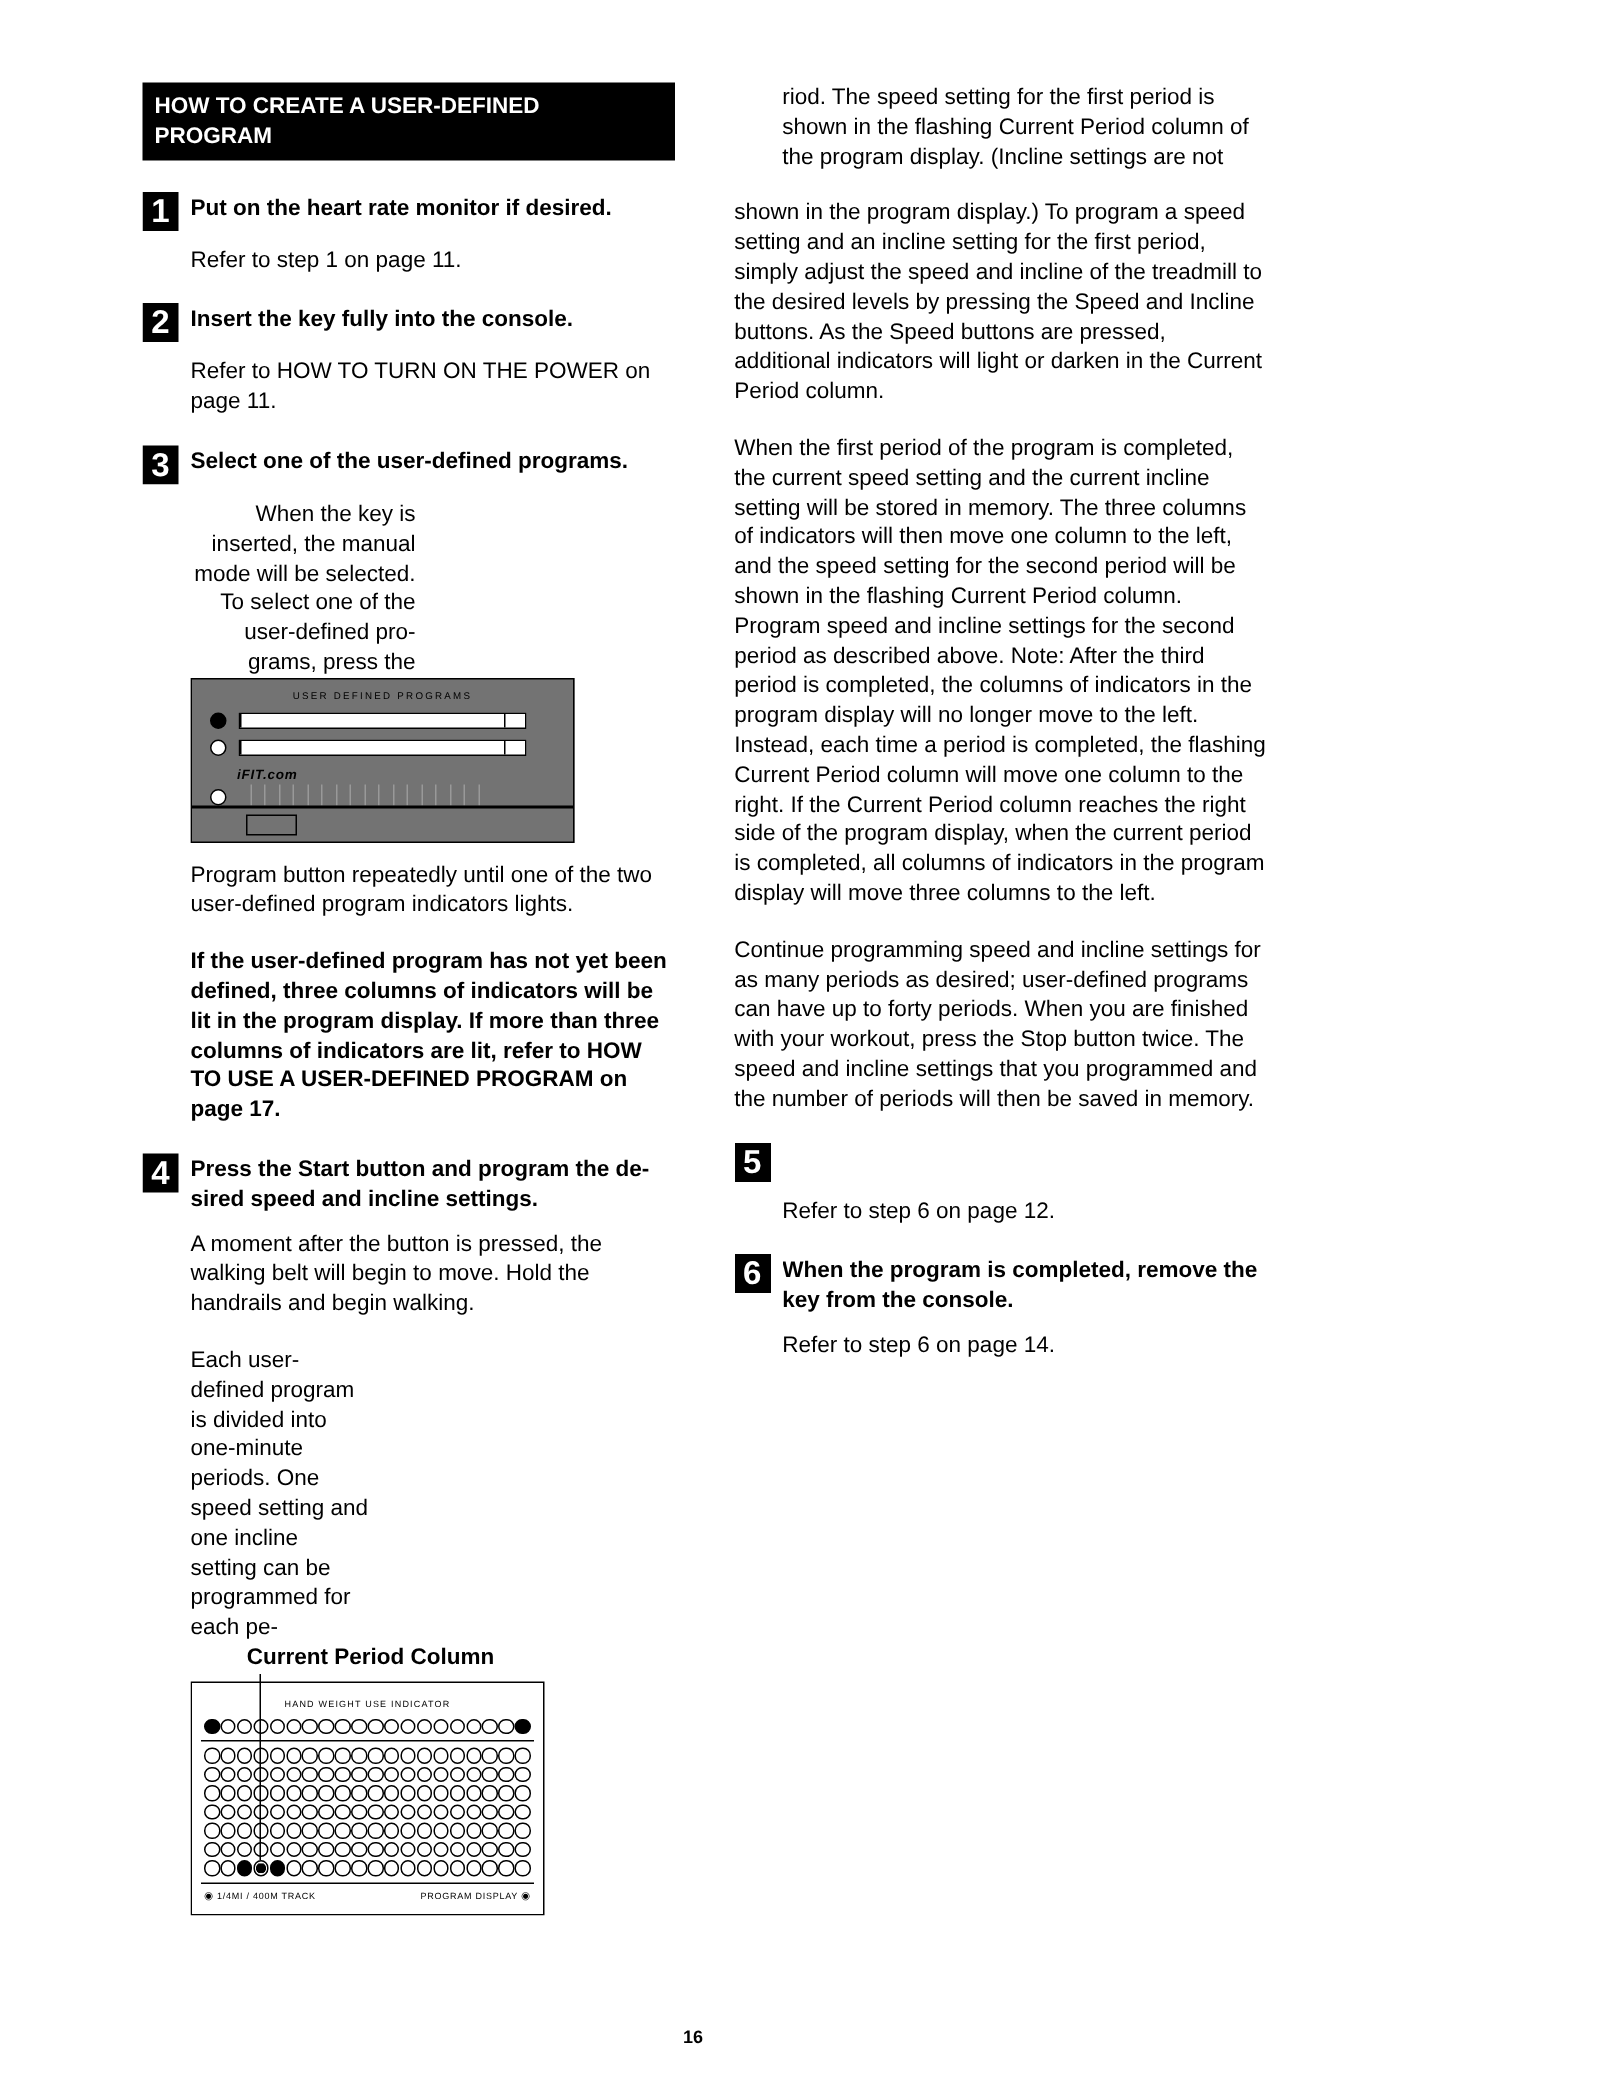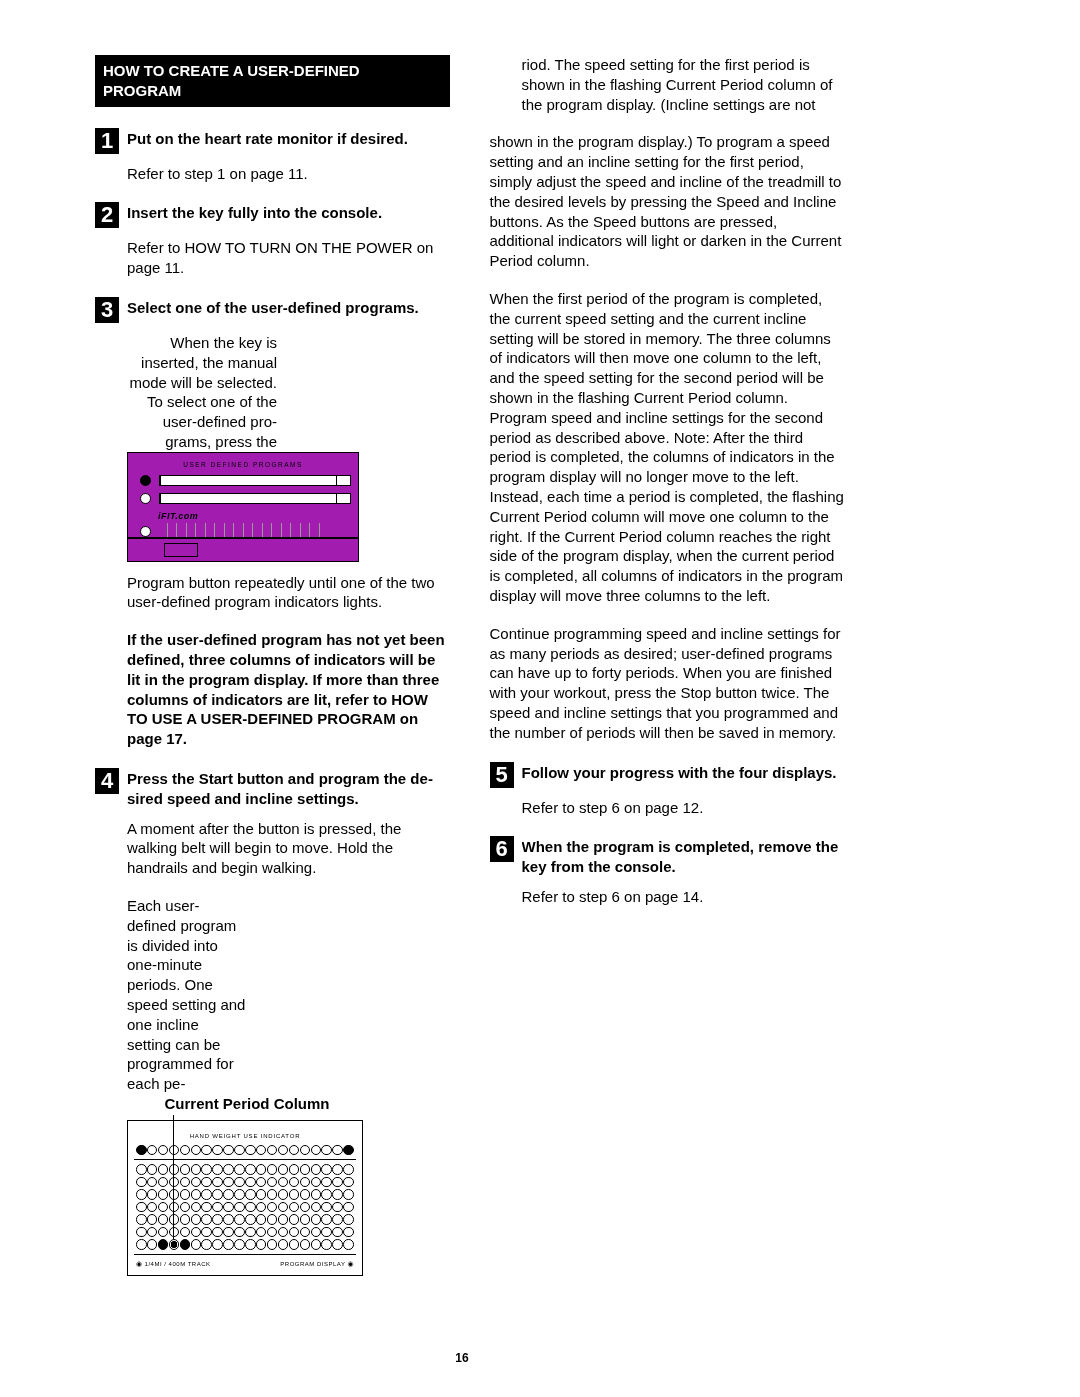--- a/index.html
+++ b/index.html
@@ -85,21 +85,22 @@
     margin: 0 0 2px 32px;
   }
   .fig-wrap2 .side-text {
     float: left;
     width: 120px;
     margin-right: 12px;
   }
   .figure {
     display: inline-block;
     border: 1.5px solid #000;
-    background: #a21caf;
+    background: #737373;
+    padding-left: 24px;
   }
   
   .fig1 {
     width: 230px;
     height: 108px;
     position: relative;
     font-size: 6px;
     letter-spacing: 0.5px;
   }
   .fig1 .lbl {
@@ -488,21 +489,20 @@
 
     <p class="body-text" style="margin-top:4px;">riod. The speed setting for the first period is shown in the flashing Current Period column of the program display. (Incline settings are not</p>
 
     <p class="body-text-noindent">shown in the program display.) To program a speed setting and an incline setting for the first period, simply adjust the speed and incline of the treadmill to the desired levels by pressing the Speed and Incline buttons. As the Speed buttons are pressed, additional indicators will light or darken in the Current Period column.</p>
     <p class="body-text-noindent">When the first period of the program is completed, the current speed setting and the current incline setting will be stored in memory. The three columns of indicators will then move one column to the left, and the speed setting for the second period will be shown in the flashing Current Period column. Program speed and incline settings for the second period as described above. Note: After the third period is completed, the columns of indi­cators in the program display will no longer move to the left. Instead, each time a period is com­pleted, the flashing Current Period column will move one column to the right. If the Current Period column reaches the right side of the pro­gram display, when the current period is com­pleted, all columns of indicators in the program display will move three columns to the left.</p>
     <p class="body-text-noindent">Continue programming speed and incline settings for as many periods as desired; user-defined pro­grams can have up to forty periods. When you are finished with your workout, press the Stop button twice. The speed and incline settings that you pro­grammed and the number of periods will then be saved in memory.</p>
 
     <div class="step">
       <div class="step-header">
         <span class="numbox">5</span>
-        <span class="step-title">Follow your progress with the four displays.</span>
       </div>
       <p class="body-text">Refer to step 6 on page 12.</p>
     </div>
 
     <div class="step">
       <div class="step-header">
         <span class="numbox">6</span>
         <span class="step-title">When the program is completed, remove the key from the console.</span>
       </div>
       <p class="body-text">Refer to step 6 on page 14.</p>

